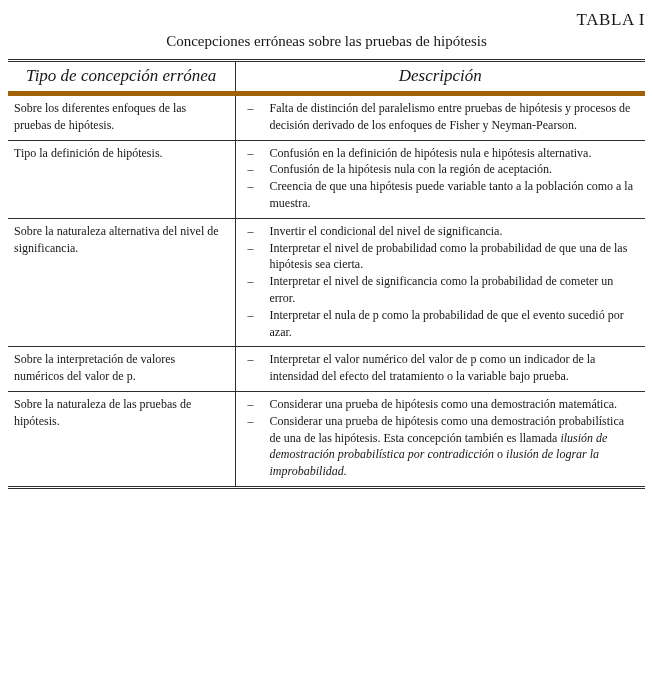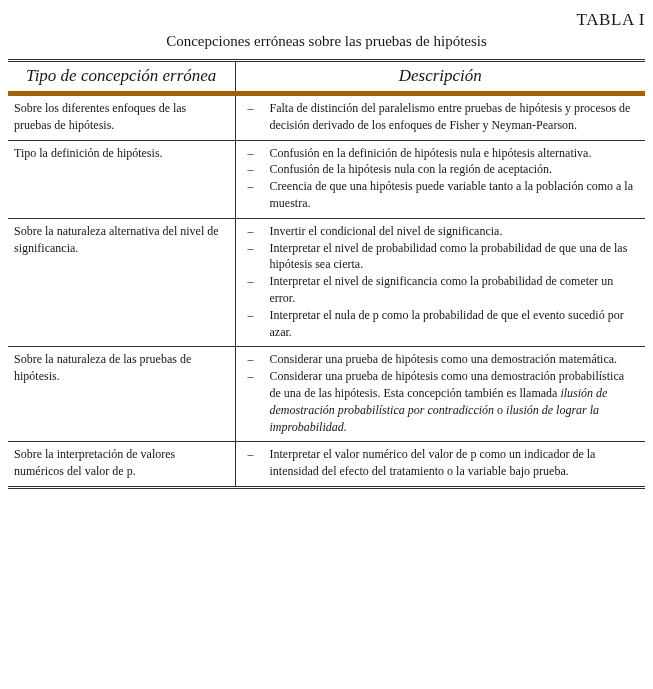--- a/index.html
+++ b/index.html
@@ -122,36 +122,36 @@
               <span class="dash">–</span>
               <span class="item-text"><span>Interpretar el nivel de significancia como la probabilidad de cometer un error.</span></span>
             </div>
             <div class="item">
               <span class="dash">–</span>
               <span class="item-text"><span>Interpretar el nula de p como la probabilidad de que el evento sucedió por azar.</span></span>
             </div>
           </td>
         </tr>
         <tr>
+          <td class="type-cell">Sobre la interpretación de valores numéricos del valor de p.</td>
+          <td class="desc-cell">
+            <div class="item">
+              <span class="dash">–</span>
+              <span class="item-text"><span>Interpretar el valor numérico del valor de p como un indicador de la intensidad del efecto del tratamiento o la variable bajo prueba.</span></span>
+            </div>
+          </td>
+        </tr>
+        <tr>
           <td class="type-cell">Sobre la naturaleza de las pruebas de hipótesis.</td>
           <td class="desc-cell">
             <div class="item">
               <span class="dash">–</span>
               <span class="item-text"><span>Considerar una prueba de hipótesis como una demostración matemática.</span></span>
             </div>
             <div class="item">
               <span class="dash">–</span>
               <span class="item-text"><span>Considerar una prueba de hipótesis como una demostración probabilística de una de las hipótesis. Esta concepción también es llamada </span><span class="it">ilusión de demostración probabilística por contradicción</span><span> o </span><span class="it">ilusión de lograr la improbabilidad.</span></span>
             </div>
           </td>
         </tr>
-        <tr>
-          <td class="type-cell">Sobre la interpretación de valores numéricos del valor de p.</td>
-          <td class="desc-cell">
-            <div class="item">
-              <span class="dash">–</span>
-              <span class="item-text"><span>Interpretar el valor numérico del valor de p como un indicador de la intensidad del efecto del tratamiento o la variable bajo prueba.</span></span>
-            </div>
-          </td>
-        </tr>
       </tbody>
   </table>
 </div>
 
 </body></html>

